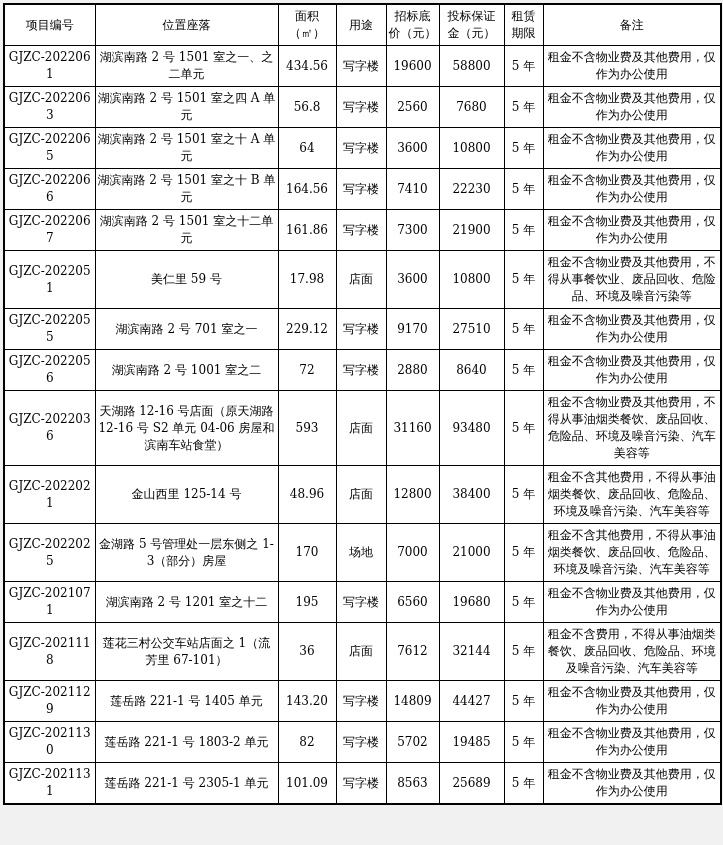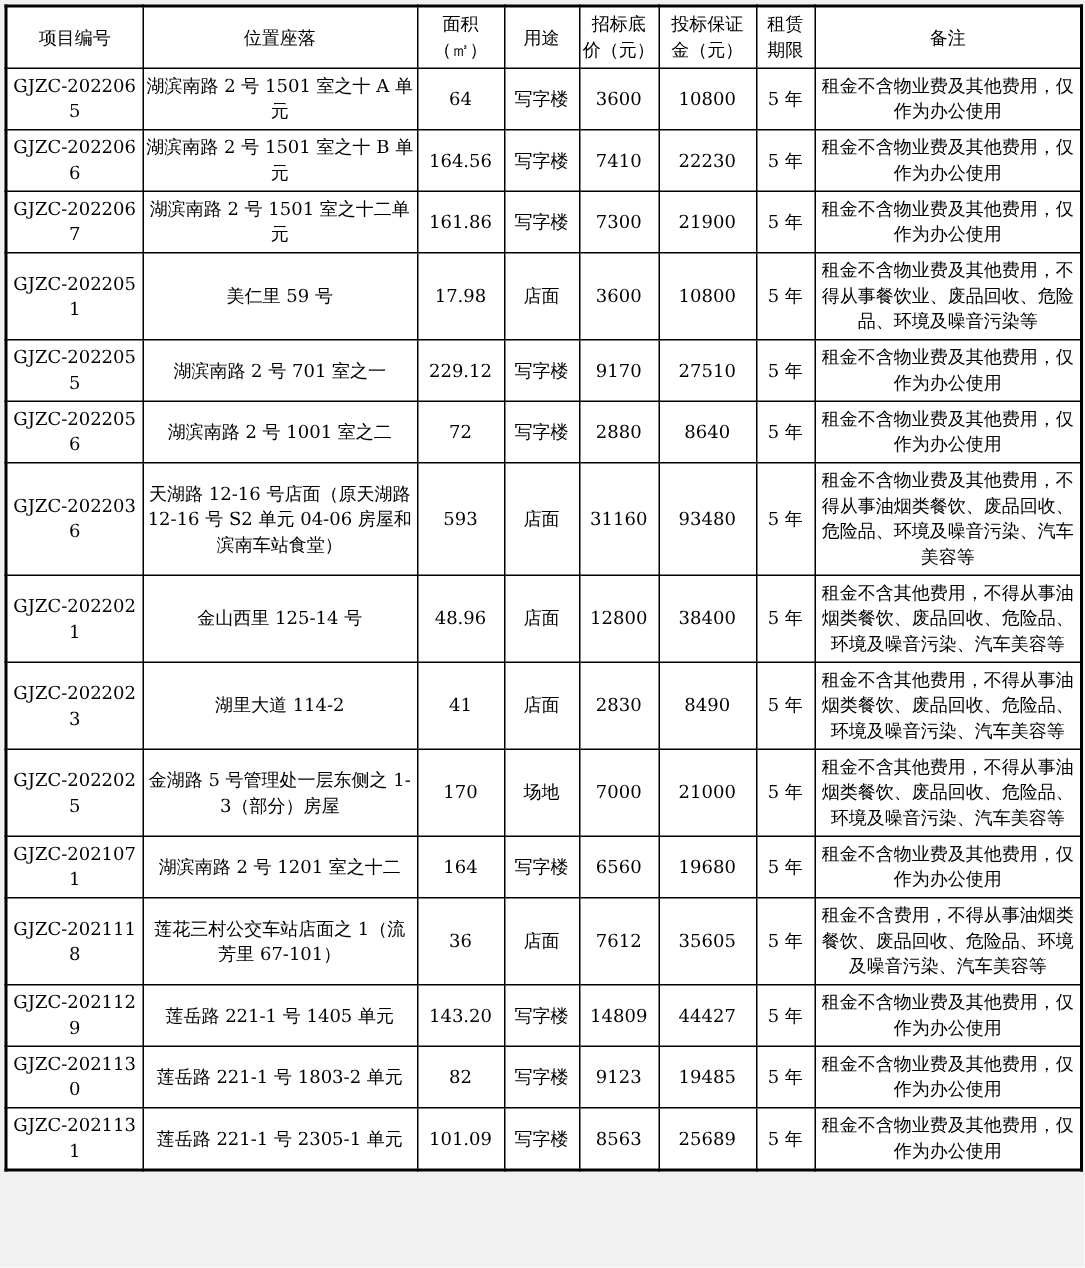--- a/index.html
+++ b/index.html
@@ -64,20 +64,40 @@
 价（元）</th>
         <th>投标保证
 金（元）</th>
         <th>租赁
 期限</th>
         <th>备注</th>
       </tr>
     </thead>
     <tbody>
         <tr>
+          <td>GJZC-2022061</td>
+          <td>湖滨南路 2 号 1501 室之一、之二单元</td>
+          <td>434.56</td>
+          <td>写字楼</td>
+          <td>19600</td>
+          <td>58800</td>
+          <td>5 年</td>
+          <td>租金不含物业费及其他费用，仅作为办公使用</td>
+        </tr>
+        <tr>
+          <td>GJZC-2022063</td>
+          <td>湖滨南路 2 号 1501 室之四 A 单元</td>
+          <td>56.8</td>
+          <td>写字楼</td>
+          <td>2560</td>
+          <td>7680</td>
+          <td>5 年</td>
+          <td>租金不含物业费及其他费用，仅作为办公使用</td>
+        </tr>
+        <tr>
           <td>GJZC-2022065</td>
           <td>湖滨南路 2 号 1501 室之十 A 单元</td>
           <td>64</td>
           <td>写字楼</td>
           <td>3600</td>
           <td>10800</td>
           <td>5 年</td>
           <td>租金不含物业费及其他费用，仅作为办公使用</td>
         </tr>
         <tr>
@@ -140,79 +160,69 @@
           <td>5 年</td>
           <td>租金不含物业费及其他费用，不得从事油烟类餐饮、废品回收、危险品、环境及噪音污染、汽车美容等</td>
         </tr>
         <tr>
           <td>GJZC-2022021</td>
           <td>金山西里 125-14 号</td>
           <td>48.96</td>
           <td>店面</td>
           <td>12800</td>
           <td>38400</td>
-          <td>5 年</td>
-          <td>租金不含其他费用，不得从事油烟类餐饮、废品回收、危险品、环境及噪音污染、汽车美容等</td>
-        </tr>
-        <tr>
-          <td>GJZC-2022023</td>
-          <td>湖里大道 114-2</td>
-          <td>41</td>
-          <td>店面</td>
-          <td>2830</td>
-          <td>8490</td>
           <td>5 年</td>
           <td>租金不含其他费用，不得从事油烟类餐饮、废品回收、危险品、环境及噪音污染、汽车美容等</td>
         </tr>
         <tr>
           <td>GJZC-2022025</td>
           <td>金湖路 5 号管理处一层东侧之 1-3（部分）房屋</td>
           <td>170</td>
           <td>场地</td>
           <td>7000</td>
           <td>21000</td>
           <td>5 年</td>
           <td>租金不含其他费用，不得从事油烟类餐饮、废品回收、危险品、环境及噪音污染、汽车美容等</td>
         </tr>
         <tr>
           <td>GJZC-2021071</td>
           <td>湖滨南路 2 号 1201 室之十二</td>
-          <td>164</td>
+          <td>195</td>
           <td>写字楼</td>
           <td>6560</td>
           <td>19680</td>
           <td>5 年</td>
           <td>租金不含物业费及其他费用，仅作为办公使用</td>
         </tr>
         <tr>
           <td>GJZC-2021118</td>
           <td>莲花三村公交车站店面之 1（流芳里 67-101）</td>
           <td>36</td>
           <td>店面</td>
           <td>7612</td>
-          <td>35605</td>
+          <td>32144</td>
           <td>5 年</td>
           <td>租金不含费用，不得从事油烟类餐饮、废品回收、危险品、环境及噪音污染、汽车美容等</td>
         </tr>
         <tr>
           <td>GJZC-2021129</td>
           <td>莲岳路 221-1 号 1405 单元</td>
           <td>143.20</td>
           <td>写字楼</td>
           <td>14809</td>
           <td>44427</td>
           <td>5 年</td>
           <td>租金不含物业费及其他费用，仅作为办公使用</td>
         </tr>
         <tr>
           <td>GJZC-2021130</td>
           <td>莲岳路 221-1 号 1803-2 单元</td>
           <td>82</td>
           <td>写字楼</td>
-          <td>9123</td>
+          <td>5702</td>
           <td>19485</td>
           <td>5 年</td>
           <td>租金不含物业费及其他费用，仅作为办公使用</td>
         </tr>
         <tr>
           <td>GJZC-2021131</td>
           <td>莲岳路 221-1 号 2305-1 单元</td>
           <td>101.09</td>
           <td>写字楼</td>
           <td>8563</td>

